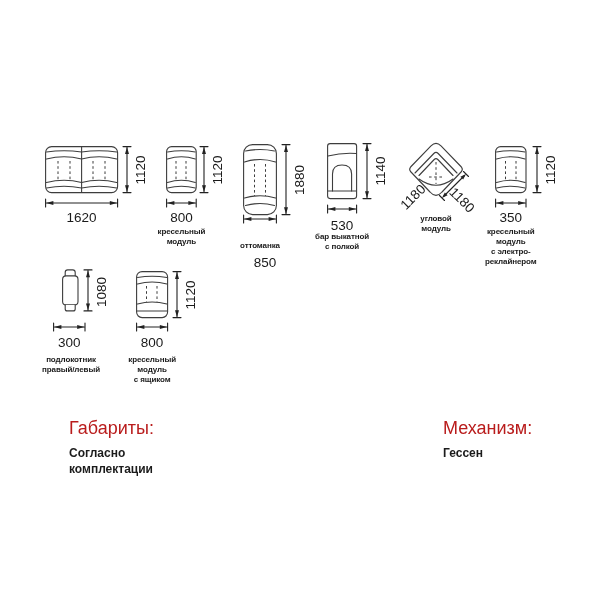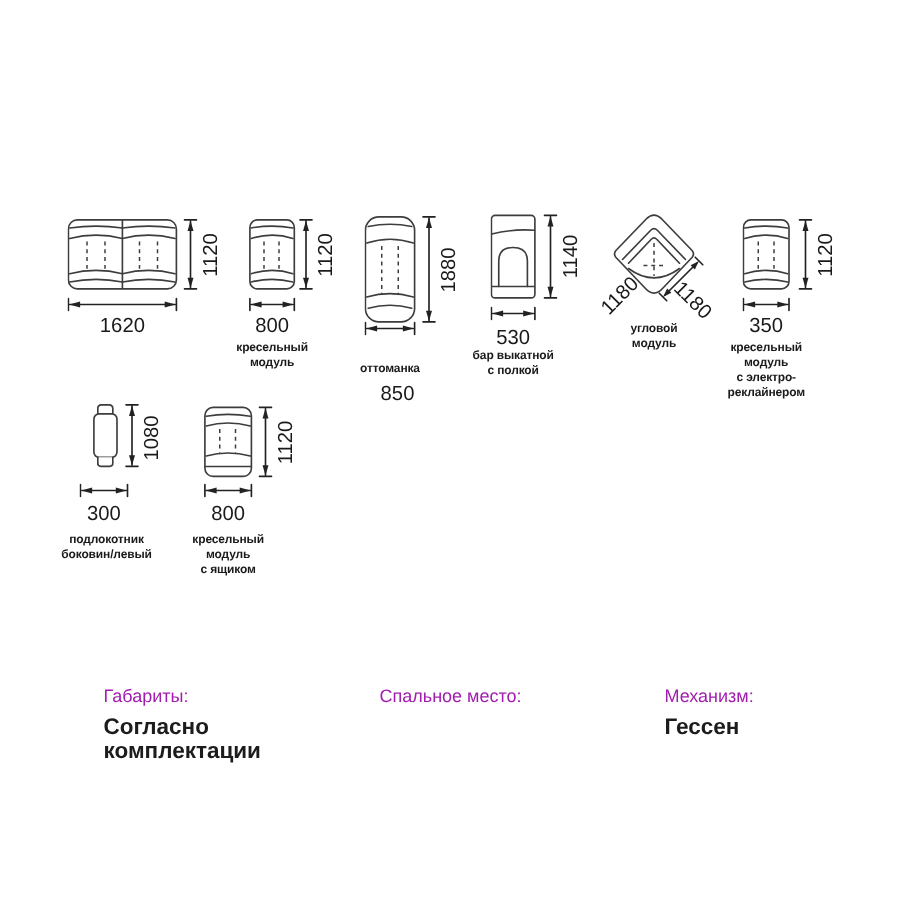--- a/index.html
+++ b/index.html
@@ -13,22 +13,22 @@
   .head{fill:#222;stroke:none;}
   .num{position:absolute;font-size:13.5px;font-weight:400;color:#1a1a1a;white-space:nowrap;
        transform:translate(-50%,-50%);}
   .num.vert{transform:translate(-50%,-50%) rotate(-90deg);}
   .num.diagL{transform:translate(-50%,-50%) rotate(-45deg);}
   .num.diagR{transform:translate(-50%,-50%) rotate(45deg);}
   .caption{position:absolute;font-size:8px;line-height:10px;font-weight:700;color:#1a1a1a;
            text-align:center;white-space:pre-line;transform:translateX(-50%);letter-spacing:-0.1px;}
   .specs{position:absolute;left:0;top:418px;width:608px;}
   .spec-col{position:absolute;top:0;}
-  .spec-label{font-size:12px;font-weight:400;color:#a21caf;white-space:nowrap;margin-top:39px;}
-  .spec-value{font-size:15px;font-weight:700;color:#1c1c1c;line-height:16px;margin-top:6px;
+  .spec-label{font-size:18px;font-weight:400;color:#b91c1c;white-space:nowrap;}
+  .spec-value{font-size:12px;font-weight:700;color:#1c1c1c;line-height:16px;margin-top:6px;
               white-space:pre-line;}
 </style>
 </head>
 <body>
 
 <div class="canvas">
 
   <div class="module" style="left:45px;top:143px;width:115px;height:115px;">
     <svg width="90" height="67" viewBox="0 0 90 67">
       <g class="draw">
@@ -207,21 +207,21 @@
       </g>
       <g>
         <path class="dim" d="M0.6,57 V65 M32,57 V65 M1.6,61 H31"></path>
         <polygon class="head" points="8.4,59 1.2,61 8.4,63"></polygon>
         <polygon class="head" points="24.2,59 31.4,61 24.2,63"></polygon>
       </g>
     </svg>
     <span class="num vert" style="left:48px;top:26px;">1080</span>
     <span class="num" style="left:16.3px;top:76px;">300</span>
     <div class="caption" style="left:18px;top:89px;width:90px;">подлокотник
-боковин/левый</div>
+правый/левый</div>
   </div>
 
   <div class="module" style="left:136px;top:268px;width:80px;height:120px;">
     <svg width="56" height="64" viewBox="0 0 56 64">
       <g class="draw">
         <rect x="0.6" y="3.6" width="31" height="46" rx="5.5" fill="#fff"></rect>
         <path d="M1.5,9.5 Q16,7 30.9,9.5"></path>
         <path d="M1.5,16 Q16,12 30.9,16"></path>
         <path d="M1.5,36 Q16,32 30.9,36"></path>
         <path d="M1,43 H31.2"></path>
@@ -247,21 +247,20 @@
 с ящиком</div>
   </div>
 
   <div class="specs">
     <div class="spec-col" style="left:69px;">
       <div class="spec-label">Габариты:</div>
       <div class="spec-value">Согласно
 комплектации</div>
     </div>
     <div class="spec-col" style="left:253px;">
-      <div class="spec-label">Спальное место:</div>
     </div>
     <div class="spec-col" style="left:443px;">
       <div class="spec-label">Механизм:</div>
       <div class="spec-value">Гессен</div>
     </div>
   </div>
 
 </div>
 
 </body></html>

